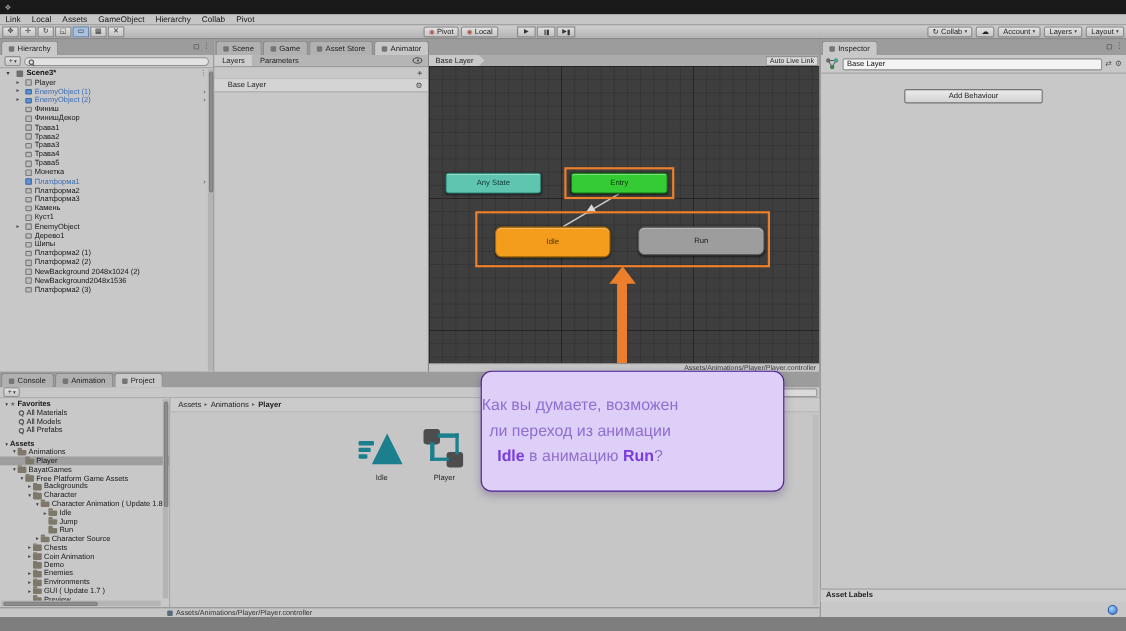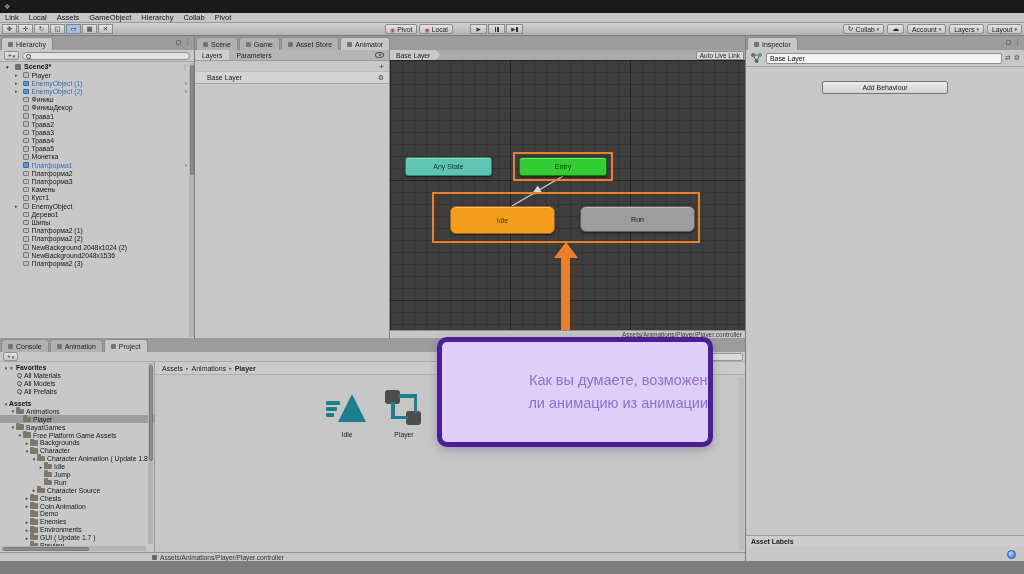--- a/index.html
+++ b/index.html
@@ -139,21 +139,21 @@
   .l2{left:31.5px;top:5px;width:3.5px;height:19px}
   .l3{left:9px;top:13px;width:3.5px;height:17px}
   .l4{left:9px;top:26.5px;width:17px;height:3.5px}
   .alabel{margin-top:2px;font-size:6.8px;color:#1d1d1d}
   .pathbar{position:absolute;left:0;right:0;bottom:0;height:9px;background:#c6c6c6;border-top:1px solid #929292;display:flex;align-items:center;gap:3px;padding-left:152px;font-size:6.6px;color:#333}
   .path-ico{width:5px;height:5px;background:#586b7a;border-radius:1px;flex:none}
 
   .bstrip{position:absolute;left:0;top:561px;width:100%;height:13px;background:#7e7e7e}
 
   
-  .tooltip{position:absolute;left:437px;top:337px;width:276px;height:110px;background:var(--tooltip-bg,#ddcff7);border:5px solid #4c1d95;border-radius:10px;box-shadow:0 3px 8px rgba(60,30,100,.28);display:flex;flex-direction:column;align-items:flex-end;justify-content:center;z-index:60}
+  .tooltip{position:absolute;left:437px;top:337px;width:276px;height:110px;background:var(--tooltip-bg,#ddcff7);border:1px solid #4c1d95;border-radius:10px;box-shadow:0 3px 8px rgba(60,30,100,.28);display:flex;flex-direction:column;align-items:flex-start;justify-content:center;z-index:60}
   .tline{font-size:14.5px;line-height:23px;color:var(--tooltip-text,#8f6fcf);text-align:center;font-weight:500}
   .seg.b{font-weight:bold;color:var(--tooltip-text-bold,#7a3be0)}
 </style>
 </head>
 <body>
 
 <div id="app">
 
   <div class="titlebar">
     <span class="unity-logo">❖</span>
@@ -672,17 +672,18 @@
       <span class="path-ico"></span>
       <span>Assets/Animations/Player/Player.controller</span>
     </div>
   </div>
 
   <div class="bstrip"></div>
 
   <div class="tooltip">
     <div id="tooltip-text">
         <div class="tline"><span class="seg">Как вы думаете, возможен</span></div>
-        <div class="tline"><span class="seg">ли анимацию из анимации</span></div>
+        <div class="tline"><span class="seg">ли переход из анимации</span></div>
+        <div class="tline"><span class="seg b">Idle</span><span class="seg"> в анимацию </span><span class="seg b">Run</span><span class="seg">?</span></div>
       </div>
   </div>
 
 </div>
 
 </body></html>

